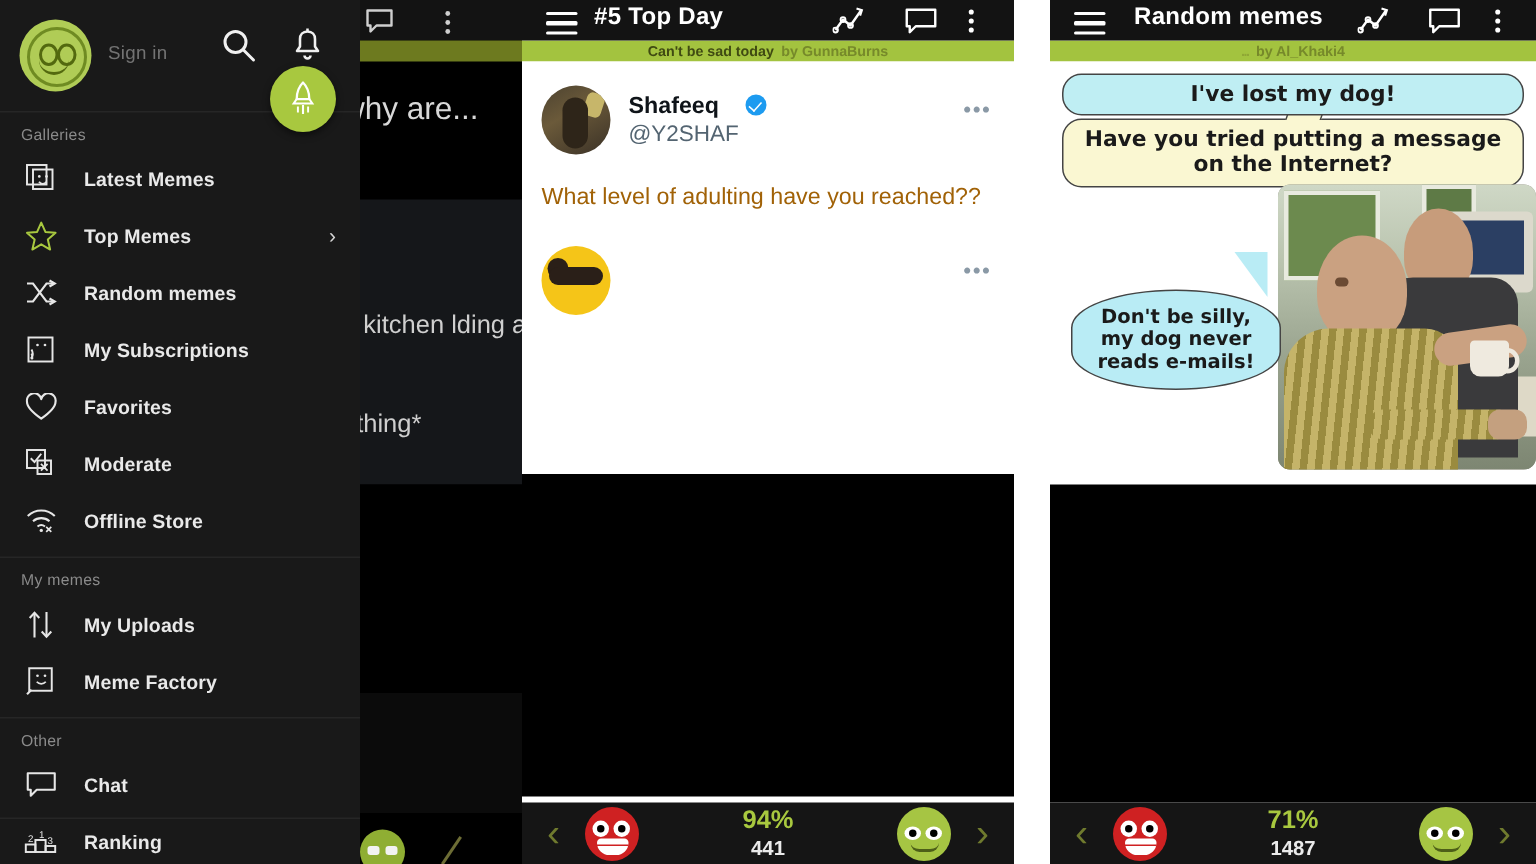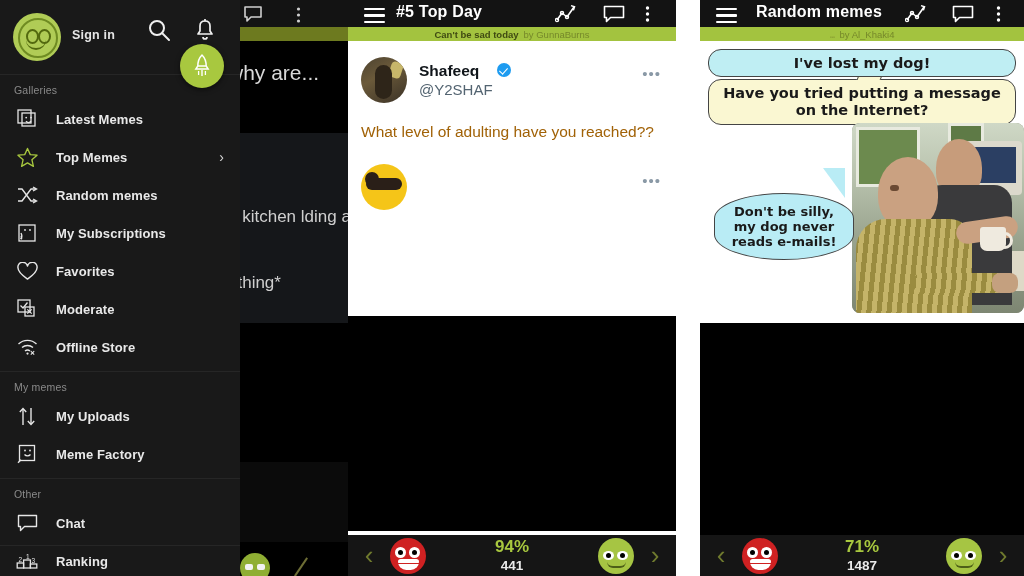--- a/index.html
+++ b/index.html
@@ -25,21 +25,21 @@
   
   .drawer{position:absolute;left:0;top:0;width:240px;height:576px;background:#191919;z-index:5;}
   .drawer-head{height:74px;position:relative;border-bottom:1px solid #262626;}
   .logo{position:absolute;left:13px;top:13px;width:48px;height:48px;border-radius:50%;
         background:#b0cc56;}
   .logo .ring{position:absolute;left:5px;top:5px;width:36px;height:36px;border-radius:50%;border:2.5px solid #6f8b22;}
   .logo .eye{position:absolute;width:9px;height:11px;border-radius:50%;border:2.5px solid #53690f;top:16px;}
   .logo .eye.l{left:13px;}
   .logo .eye.r{left:25px;}
   .logo .smile{position:absolute;left:13px;top:25px;width:20px;height:10px;border-bottom:2.5px solid #53690f;border-radius:0 0 12px 12px;}
-  .signin{position:absolute;left:72px;top:28px;color:#e5e5e5;font-size:12.5px;font-weight:bold;letter-spacing:.2px;}
+  .signin{position:absolute;left:72px;top:28px;color:#737373;font-size:12.5px;font-weight:normal;letter-spacing:.2px;}
   .hicon{position:absolute;cursor:pointer;}
   .fab{position:absolute;left:180px;top:44px;width:44px;height:44px;border-radius:50%;background:#a8c83f;z-index:7;
        box-shadow:0 2px 5px rgba(0,0,0,.5);}
   .fab svg{position:absolute;left:12px;top:10px;}
 
   .sec-label{color:#8a8a8a;font-size:10.5px;padding:9px 0 4px 14px;letter-spacing:.2px;}
   .nav-item{display:flex;align-items:center;height:38px;padding-left:14px;position:relative;cursor:pointer;text-align:center;}
   .nav-item .ico{width:26px;height:26px;flex:0 0 26px;display:flex;align-items:center;justify-content:center;}
   .nav-item .lbl{margin-left:16px;color:#e9e9e9;font-size:13px;font-weight:bold;letter-spacing:.1px;}
   .nav-item .chev{position:absolute;right:16px;color:#d6d6d6;font-size:14px;}
@@ -49,21 +49,21 @@
   
   .panel2{position:relative;width:328px;height:576px;background:#fff;overflow:hidden;flex:0 0 328px;margin-left:0;}
   .gap{flex:0 0 24px;background:#fff;height:576px;}
   .topbar{height:27px;background:#131313;position:relative;}
   .topbar .title{position:absolute;left:48px;top:3px;color:#fff;font-size:16px;font-weight:bold;letter-spacing:.2px;}
   .topbar .burger{position:absolute;left:16px;top:8px;width:21px;}
   .topbar .burger i{display:block;height:2.2px;background:#fff;margin-bottom:4.2px;border-radius:1px;}
   .topbar .ti{position:absolute;top:4px;}
   .greenbar{height:14px;background:#a3c33f;color:#3f4a12;font-size:9.5px;font-weight:bold;display:flex;
             align-items:center;justify-content:center;gap:5px;}
-  .greenbar .by{color:#76892a;font-weight:normal;}
+  .greenbar .by{color:#76892a;font-weight:bold;}
   .greenbar .dots{color:#8fa735;letter-spacing:-1px;}
   .p2-body{background:#fff;height:494px;position:relative;}
   .tweet{padding:16px 13px 0 13px;}
   .tw-head{display:flex;align-items:center;position:relative;}
   .av{width:46px;height:46px;border-radius:50%;flex:0 0 46px;overflow:hidden;position:relative;}
   .av1{background:linear-gradient(150deg,#4c4230 0%,#6b5a3a 40%,#3a3126 100%);}
   .av1:after{content:"";position:absolute;left:14px;top:8px;width:17px;height:34px;border-radius:9px;background:#2e2519;}
   .av1:before{content:"";position:absolute;left:29px;top:5px;width:12px;height:16px;background:#c7b66a;border-radius:4px;transform:rotate(18deg);}
   .av2{background:#f5c518;}
   .av2:after{content:"";position:absolute;left:5px;top:14px;width:36px;height:12px;background:#2a1f18;border-radius:6px;}

